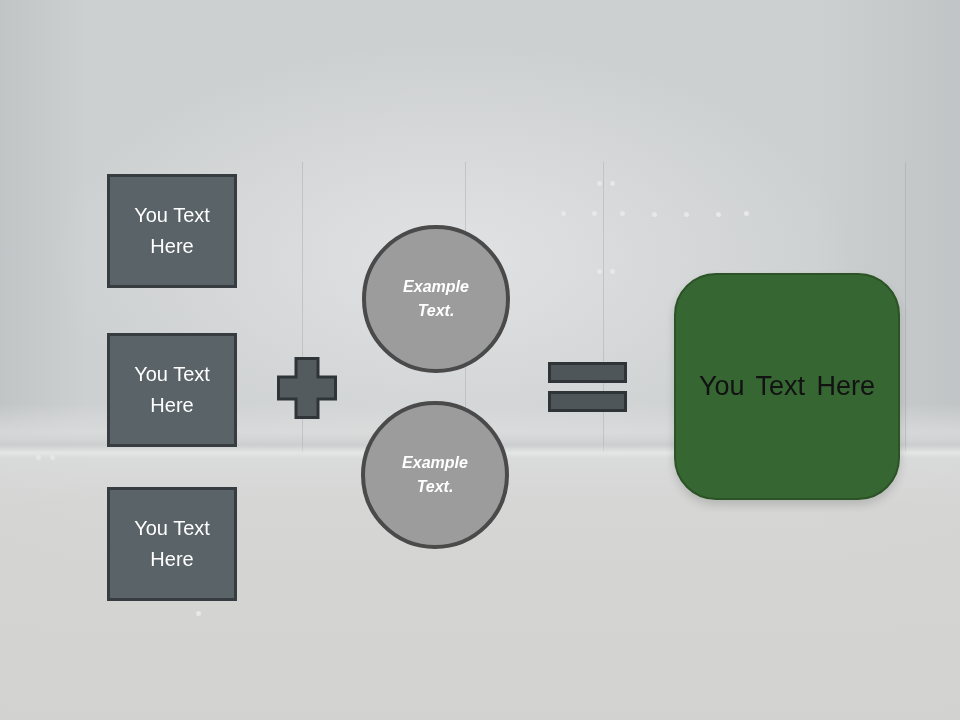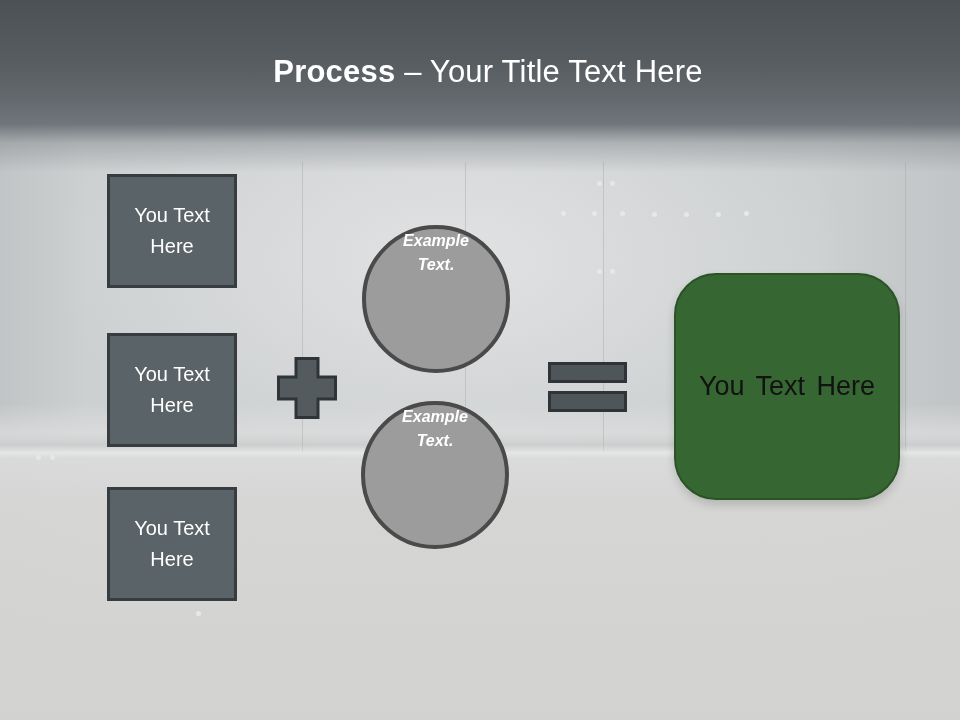--- a/index.html
+++ b/index.html
@@ -85,21 +85,21 @@
   .plus-wrap { position: absolute; left: 277px; top: 357px; width: 60px; height: 62px; }
 
   
   .circle {
     position: absolute; width: 140px; height: 140px;
     border-radius: 50%;
     background: #9c9c9c;
     border: 4px solid #4a4a4a;
     color: #ffffff;
     font-size: 16px; font-weight: 700; font-style: italic; line-height: 24px;
-    display: flex; align-items: flex-start; justify-content: center;
+    display: flex; align-items: center; justify-content: center;
     text-align: center;
   }
   .circle .lbl { width: 92px; }
   .circle1 { left: 362px; top: 225px; }
   .circle2 { left: 361px; top: 401px; }
 
   
   .equals-wrap { position: absolute; left: 548px; top: 362px; width: 79px; height: 51px; }
   .equals-bar {
     width: 73px; height: 15px;
@@ -129,23 +129,20 @@
 
   <div class="bg">
     <div class="seam" style="left:302px"></div>
     <div class="seam" style="left:465px"></div>
     <div class="seam" style="left:603px"></div>
     <div class="seam" style="left:905px"></div>
     <div class="floor-seam"></div>
     <div class="rivets"></div>
   </div>
 
-  <div class="header">
-    <div class="title"><span class="bold">Process</span><span> – Your Title Text Here</span></div>
-  </div>
 
   <div class="input-box box1">
     <div class="lbl">You Text Here</div>
   </div>
   <div class="input-box box2">
     <div class="lbl">You Text Here</div>
   </div>
   <div class="input-box box3">
     <div class="lbl">You Text Here</div>
   </div>

